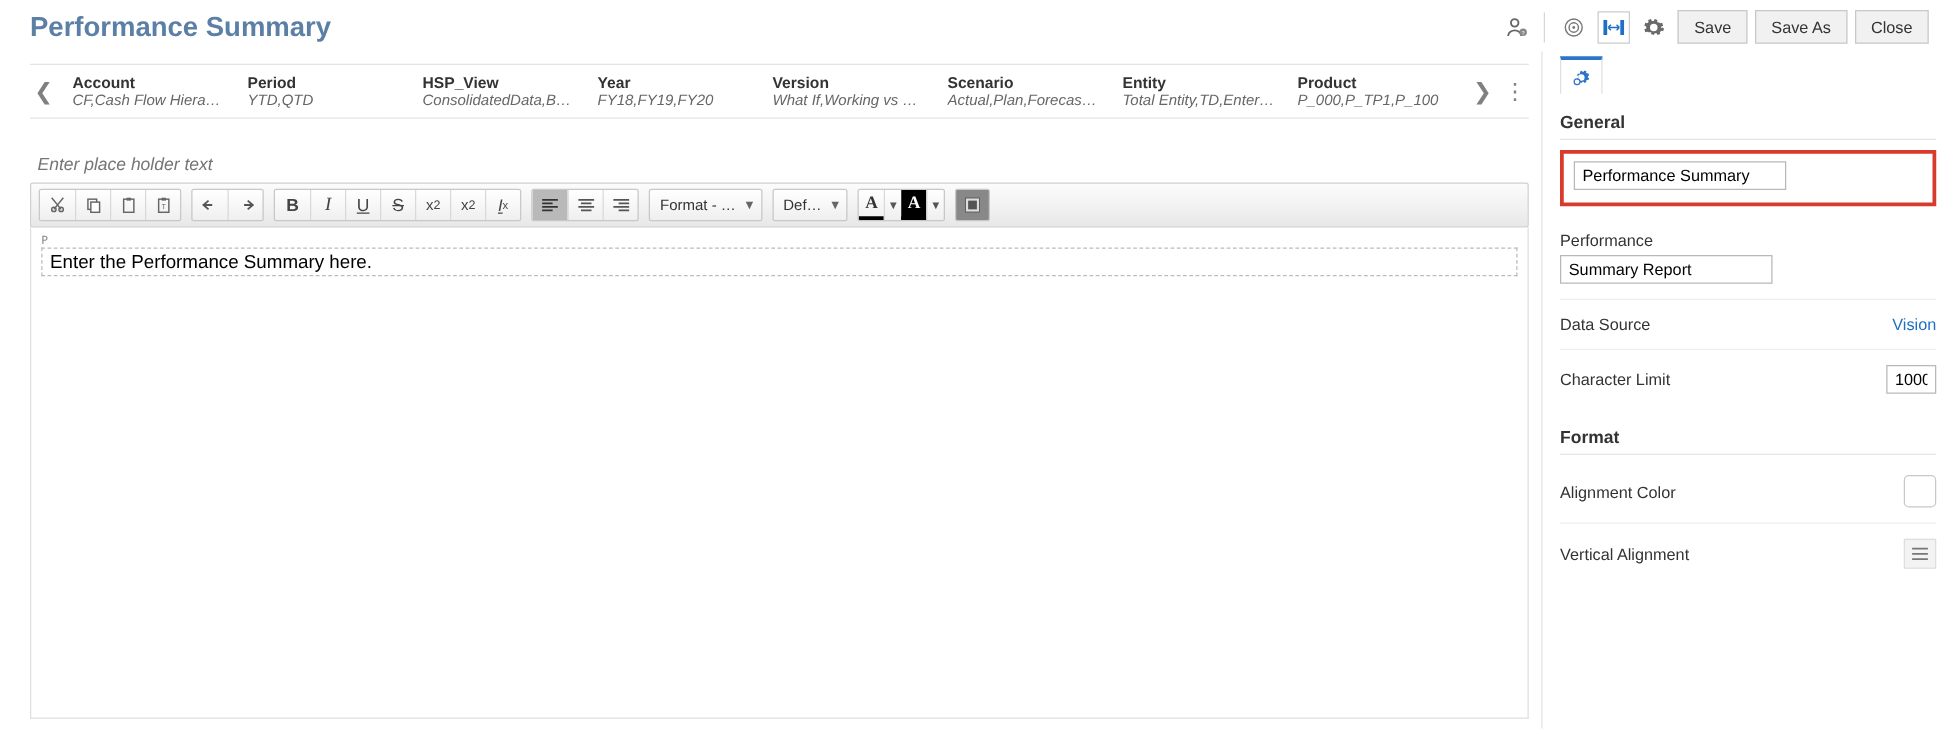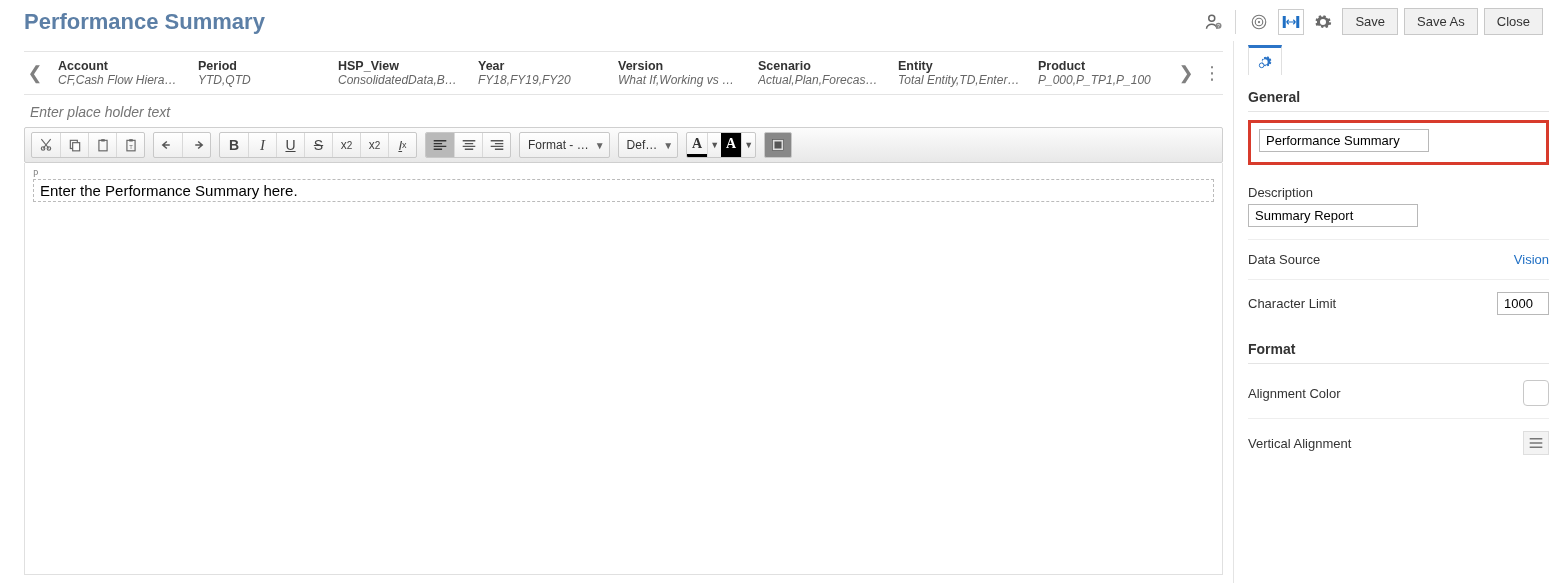--- a/index.html
+++ b/index.html
@@ -119,20 +119,21 @@
   .placeholder-row {
     padding: 8px 4px 6px 4px;
   }
   .placeholder-input {
     border: 0;
     font-style: italic;
     font-size: 14px;
     color: #333;
     width: 100%;
     outline: none;
+    margin-top: 19px;
   }
 
   .toolbar {
     display:flex;
     align-items:center;
     gap: 8px;
     background: linear-gradient(#fcfcfc,#e8e8e8);
     border: 1px solid #cfcfcf;
     padding: 4px 6px;
     border-radius: 2px;
@@ -247,21 +248,21 @@
     font-size: 13px;
   }
   .prop-row {
     display:flex; align-items:center; justify-content:space-between;
     padding: 12px 0;
   }
   .prop-row + .prop-row, .prop-block + .prop-row { border-top: 1px solid #eee; }
   .prop-block { padding: 8px 0 12px 0; }
   .link-val { color:#1f6fc4; font-size:13px; }
   .small-input {
-    width: 52px; border:1px solid #b8b8b8; padding:3px 6px; font-size:13px; text-align:left;
+    width: 40px; border:1px solid #b8b8b8; padding:3px 6px; font-size:13px; text-align:left;
   }
   .swatch {
     width:26px; height:26px; border:1px solid #c8c8c8; border-radius:4px; background:#fff; cursor:pointer;
   }
   .align-btn {
     width:26px; height:24px; border:1px solid #dedede; background:#f3f3f3;
     display:inline-flex; align-items:center; justify-content:center;
   }
 </style>
 </head>
@@ -465,21 +466,21 @@
       </div>
 
       <div class="section-title">General</div>
       <div class="section-divider"></div>
 
       <div class="highlight-box">
         <input class="prop-input" value="Performance Summary" style="">
       </div>
 
       <div class="prop-block">
-        <div class="prop-label">Description</div>
+        <div class="prop-label">Performance</div>
         <input class="prop-input" value="Summary Report" style="">
       </div>
 
       <div class="prop-row">
         <span>Data Source</span>
         <span class="link-val">Vision</span>
       </div>
 
       <div class="prop-row">
         <span>Character Limit</span>

